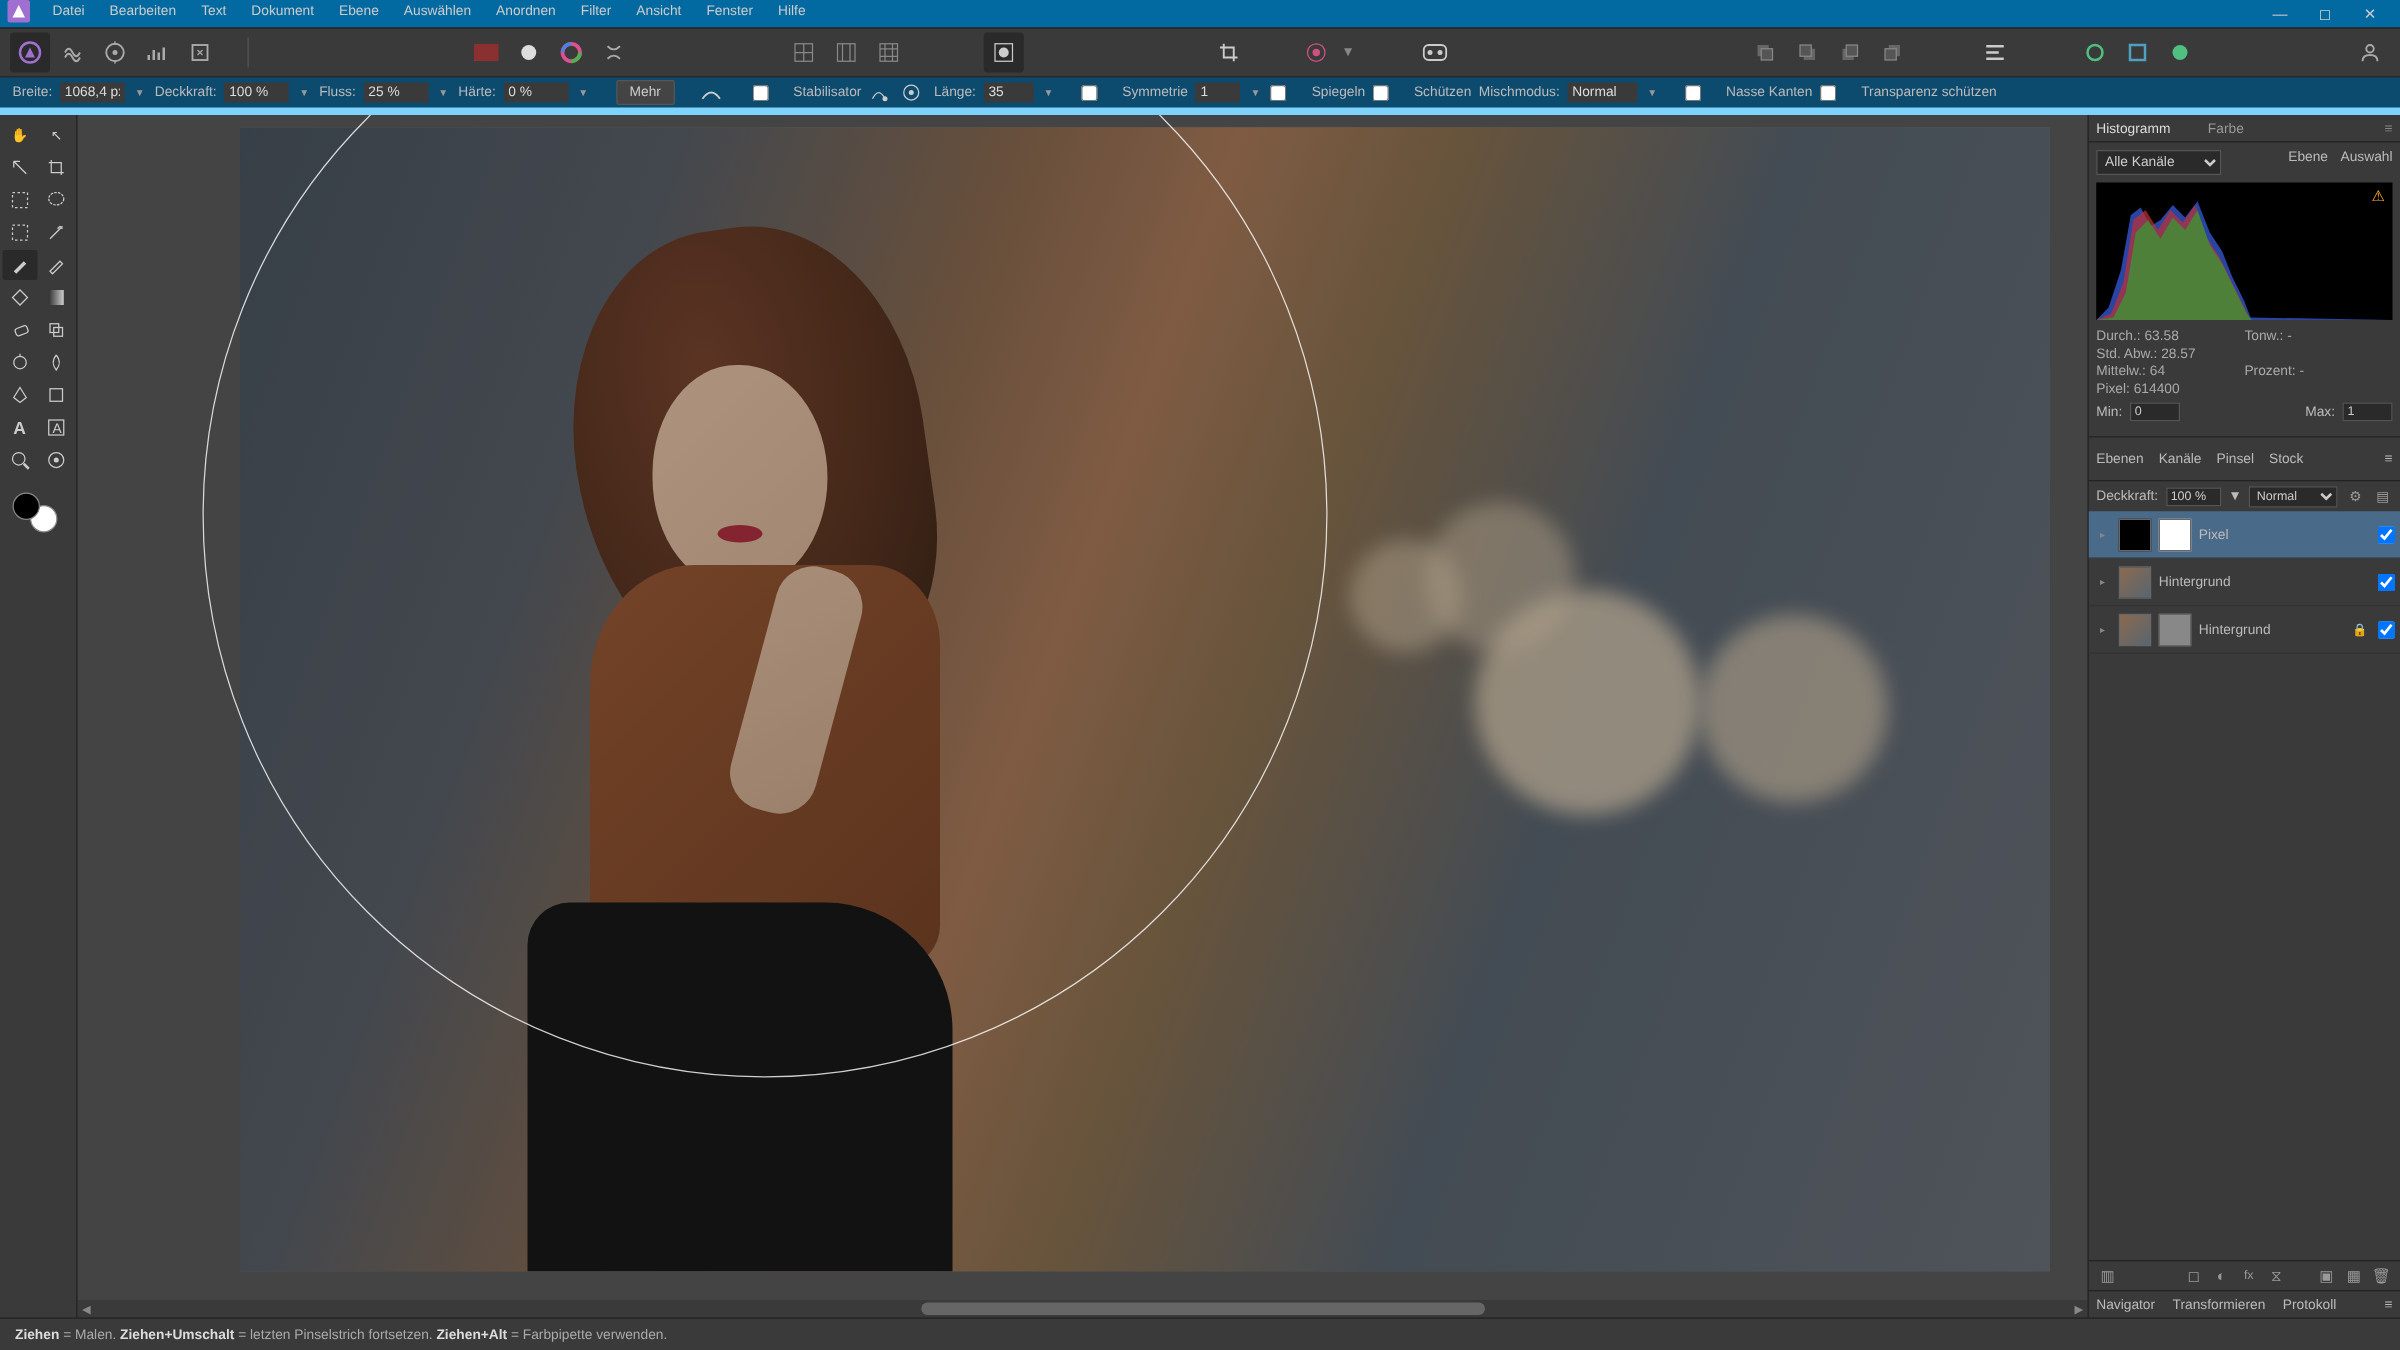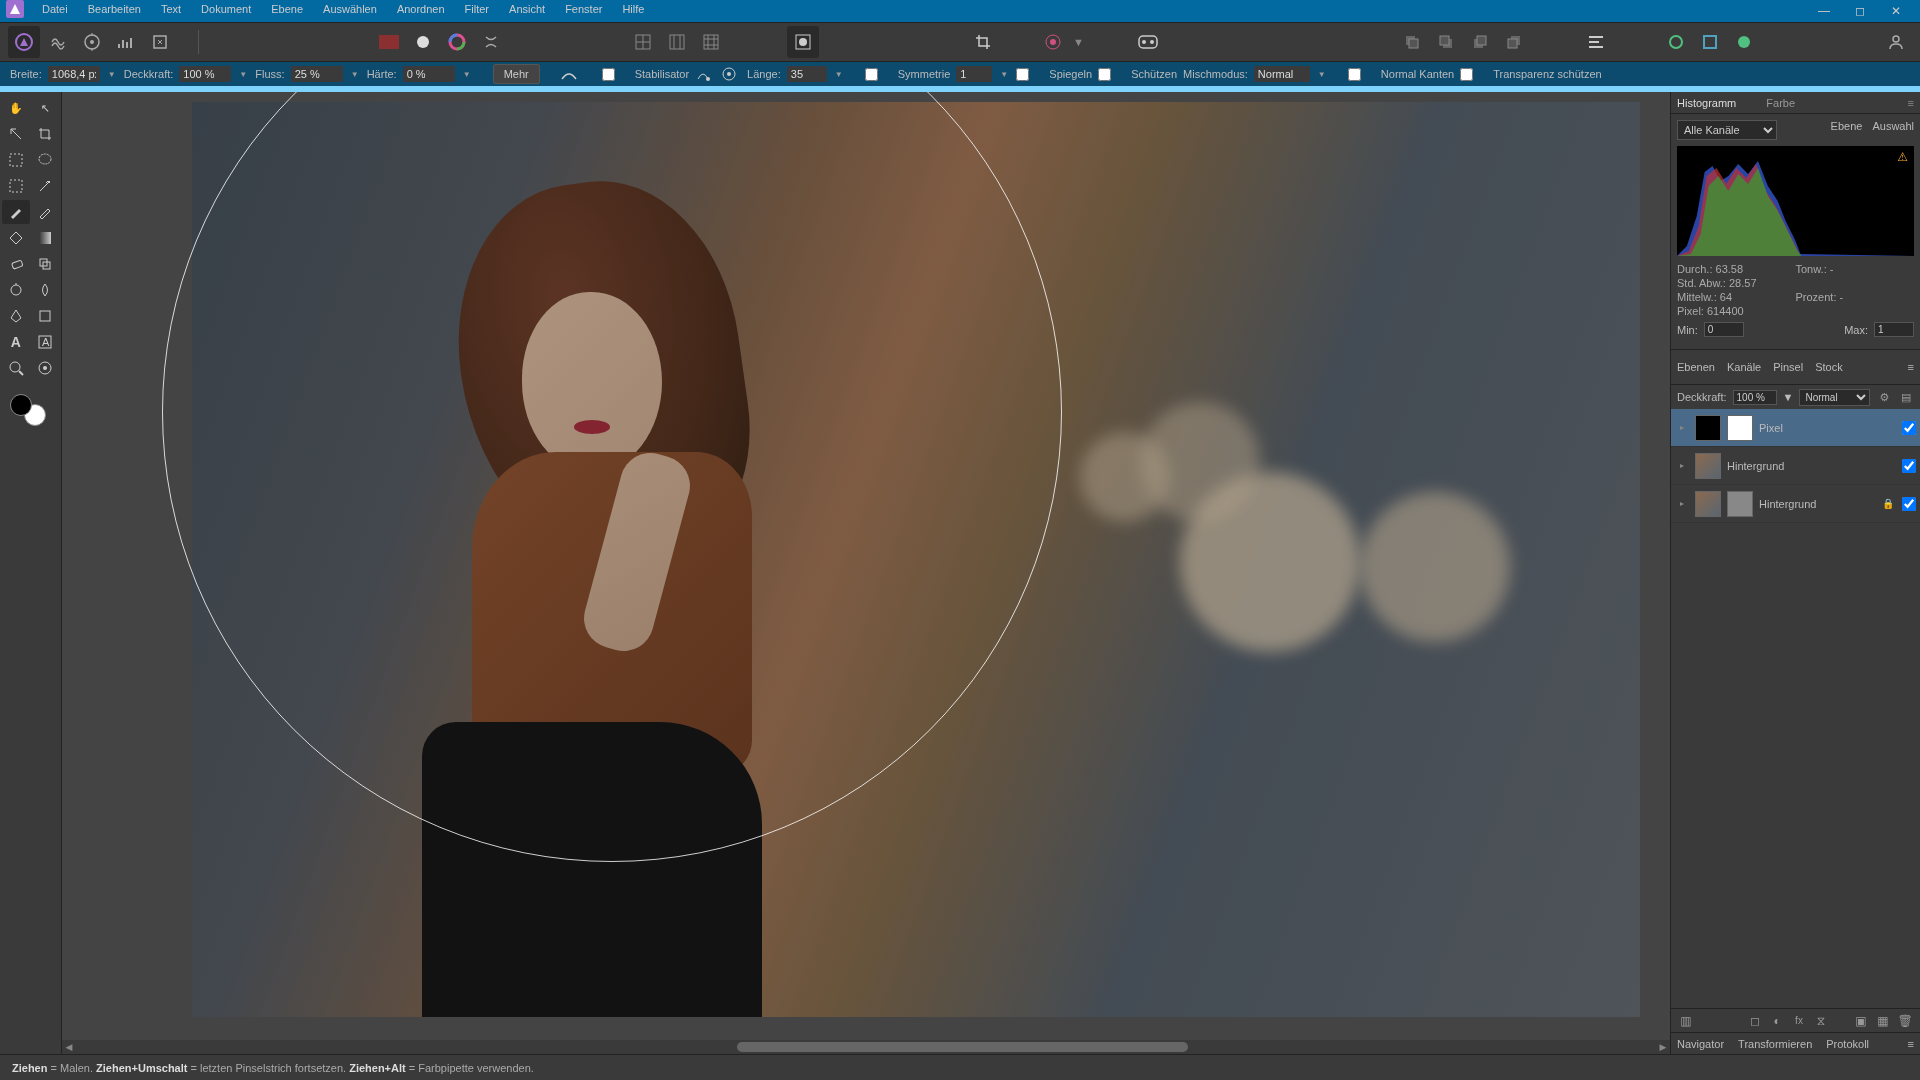--- a/index.html
+++ b/index.html
@@ -349,21 +349,21 @@
   <label class="chk">
       <input type="checkbox" style="">
       <span>Schützen</span>
     </label>
   <label>Mischmodus:</label>
   <input type="text" style="width: 56px;" value="Normal">
   <span class="drop">▼</span>
   <span class="sep"></span>
   <label class="chk">
       <input type="checkbox" style="">
-      <span>Normal Kanten</span>
+      <span>Nasse Kanten</span>
     </label>
   <label class="chk">
       <input type="checkbox" style="">
       <span>Transparenz schützen</span>
     </label>
 </div>
 
 <div class="main">
   <div class="tools-left">
     <div class="trow">

